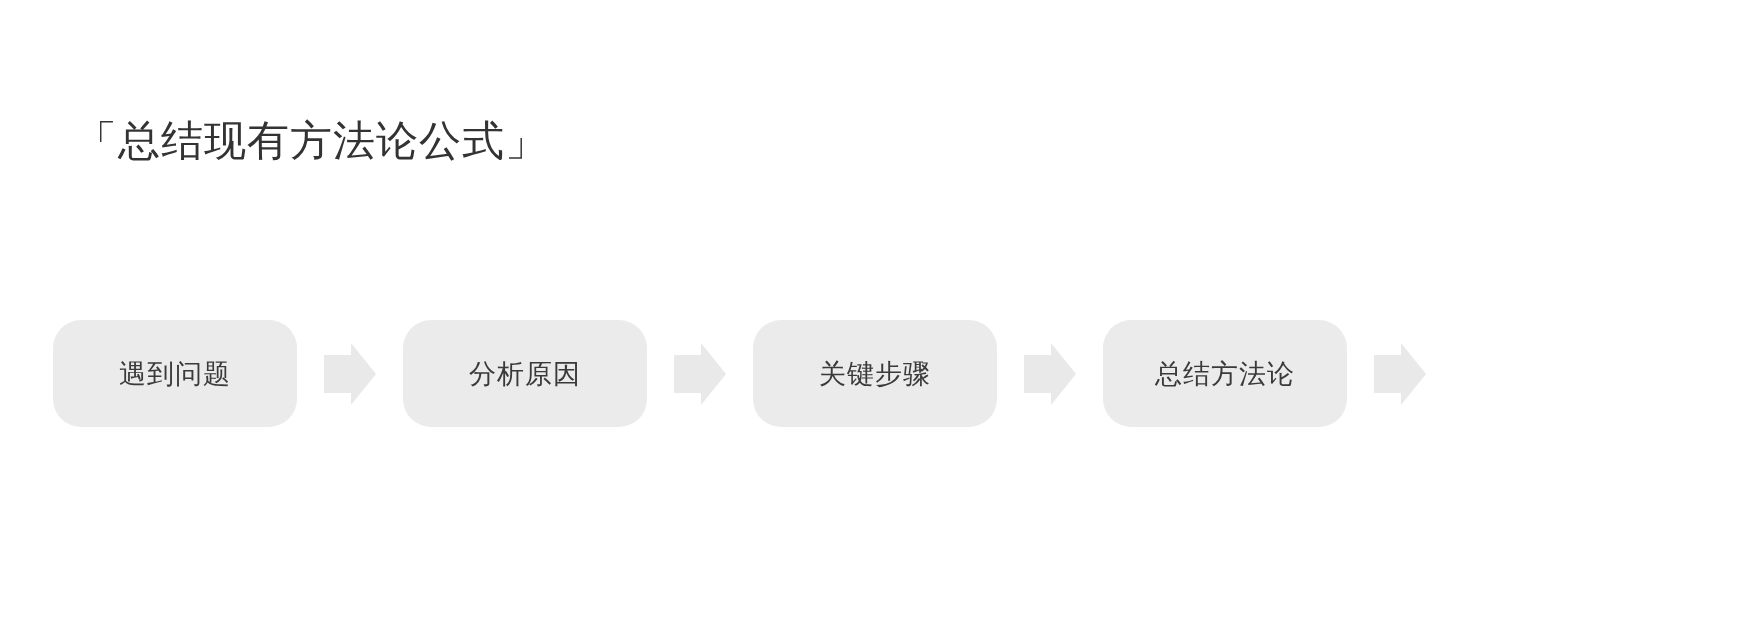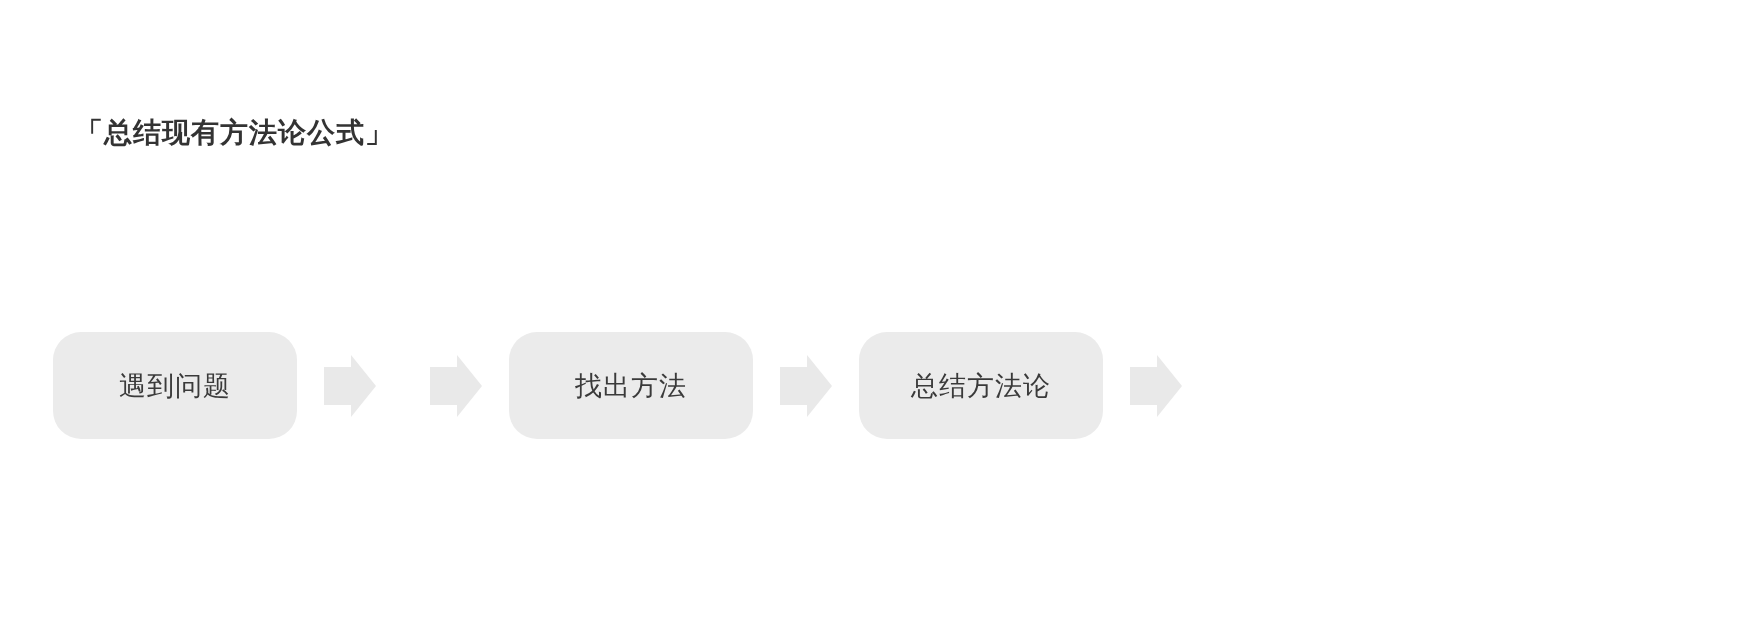--- a/index.html
+++ b/index.html
@@ -12,31 +12,31 @@
     height: 632px;
     background: var(--bg, #ffffff);
     font-family: "Liberation Sans", "DejaVu Sans", sans-serif;
     overflow: hidden;
   }
   .title {
     position: absolute;
     left: 75px;
     top: 118px;
     margin: 0;
-    font-size: 28px;
+    font-size: 42px;
     line-height: 1.1;
-    font-weight: 700;
+    font-weight: 400;
     letter-spacing: 1px;
     color: var(--title-color, #333333);
     white-space: nowrap;
   }
   .flow {
     position: absolute;
     left: 53px;
-    top: 332px;
+    top: 320px;
     display: flex;
     flex-direction: row;
     align-items: flex-end;
   }
   .step-box {
     width: 244px;
     height: 107px;
     background: var(--box, #ebebeb);
     border-radius: 28px;
     display: flex;
@@ -77,29 +77,32 @@
   <div class="step-box">
     <span class="step-label">遇到问题</span>
   </div>
 
   <div class="arrow-wrap">
     <svg viewBox="0 0 52 62" aria-hidden="true">
       <polygon points="0,12 27,12 27,0 52,31 27,62 27,50 0,50"></polygon>
     </svg>
   </div>
 
+  <div class="step-box">
+    <span class="step-label">分析原因</span>
+  </div>
 
   <div class="arrow-wrap">
     <svg viewBox="0 0 52 62" aria-hidden="true">
       <polygon points="0,12 27,12 27,0 52,31 27,62 27,50 0,50"></polygon>
     </svg>
   </div>
 
   <div class="step-box">
-    <span class="step-label">找出方法</span>
+    <span class="step-label">关键步骤</span>
   </div>
 
   <div class="arrow-wrap">
     <svg viewBox="0 0 52 62" aria-hidden="true">
       <polygon points="0,12 27,12 27,0 52,31 27,62 27,50 0,50"></polygon>
     </svg>
   </div>
 
   <div class="step-box">
     <span class="step-label">总结方法论</span>

